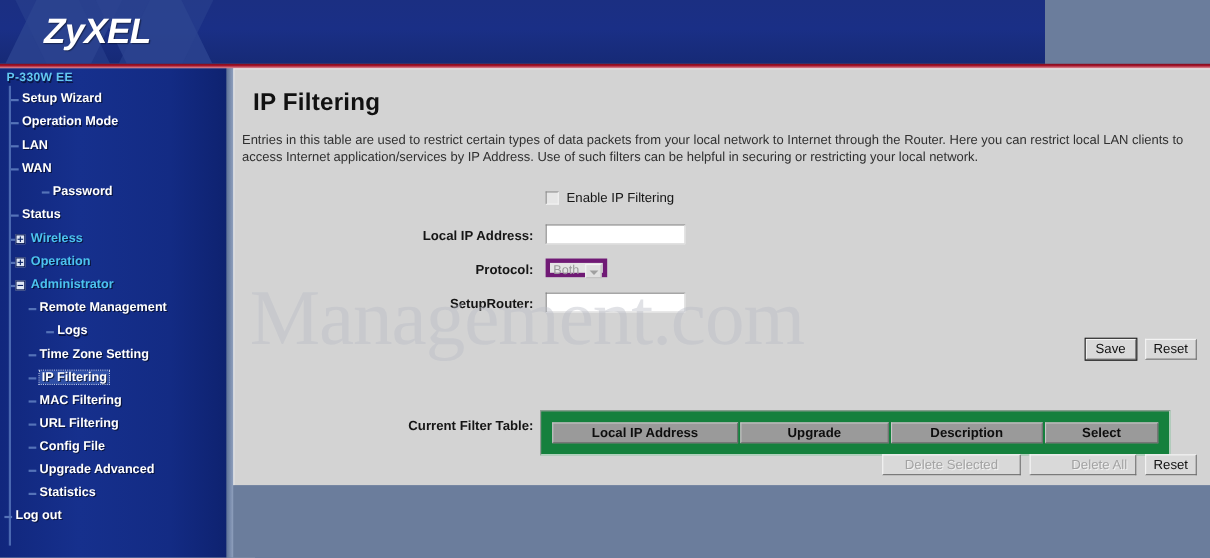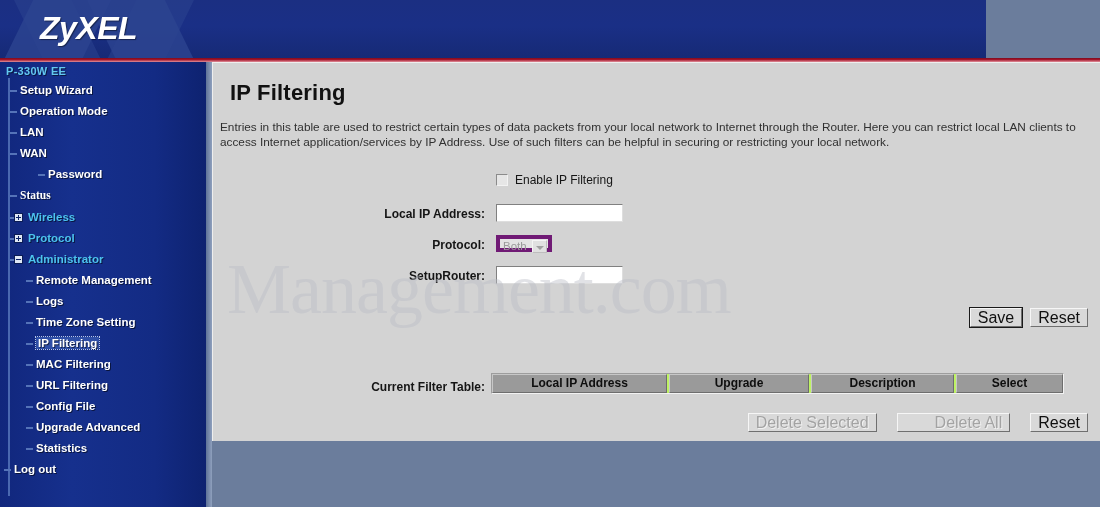--- a/index.html
+++ b/index.html
@@ -18,21 +18,20 @@
   }
 
   
   #header {
     position: absolute;
     left: 0; top: 0;
     width: 950px;
     height: 58px;
     background: linear-gradient(to bottom, #1b2f82 0%, #1a2f86 45%, #162a76 100%);
     overflow: hidden;
-    padding-left: 36px;
   }
   .hdr-x {
     position: absolute;
     top: -40px;
     width: 70px;
     height: 150px;
     background: #2b438f;
     opacity: .85;
   }
   .hdr-x.a { left: 20px;  transform: rotate(26deg); }
@@ -278,21 +277,21 @@
   }
 
   
   .btn {
     display: inline-block;
     min-width: 46px;
     height: 19px;
     line-height: 17px;
     text-align: center;
     font-family: "Liberation Sans", sans-serif;
-    font-size: 16px;
+    font-size: 12px;
     color: #101010;
     background: #d9d9d9;
     border: 1px solid;
     border-color: #f6f6f6 #6f6f6f #6f6f6f #f6f6f6;
     box-sizing: border-box;
     padding: 0 7px;
     cursor: default;
   }
   .btn.focused {
     outline: 1px solid #1a1a1a;
@@ -322,25 +321,25 @@
     top: 7px;
     text-align: right;
     font-size: 12px;
     font-weight: bold;
     color: #151515;
   }
   #filter-table {
     position: absolute;
     left: 278px; top: 0;
     width: 573px;
-    background: #bef264;
+    background: #15803d;
     border: 1px solid;
     border-color: #9d9d9d #f2f2f2 #f2f2f2 #9d9d9d;
     box-sizing: border-box;
-    padding: 0;
+    padding: 10px;
   }
   #filter-table .thead {
     display: flex;
     gap: 2px;
   }
   #filter-table .th {
     background: #9a9a9a;
     border: 1px solid;
     border-color: #c7c7c7 #6e6e6e #6e6e6e #c7c7c7;
     box-sizing: border-box;
@@ -355,21 +354,21 @@
   #filter-table .th.c1 { width: 140px; }
   #filter-table .th.c2 { width: 143px; }
   #filter-table .th.c3 { width: 107px; }
 
   #btnrow2 {
     position: absolute;
     right: 13px;
     top: 40px;
     z-index: 4;
   }
-  #btnrow2 .btn { margin-left: 20px; text-align: center; }
+  #btnrow2 .btn { margin-left: 8px; text-align: center; }
   #btnrow2 .btn.wide { min-width: 126px; }
   #btnrow2 .btn.mid  { min-width: 88px; padding-left: 37px; }
 
   
   #footer-strip {
     position: absolute;
     left: 206px; top: 440px;
     width: 894px;
     height: 67px;
     background: #6b7d9c;
@@ -390,26 +389,26 @@
 
 <div id="sidebar">
   <div id="treeline"></div>
   <div id="model">P-330W EE</div>
   <div class="nav" id="nav-list">
       <div class="nav-item lvl1" style="position: absolute; top: 19px; left: 0px; width: 206px;"><span class="tick"></span><span class="lbl">Setup Wizard</span></div>
       <div class="nav-item lvl1" style="position: absolute; top: 40px; left: 0px; width: 206px;"><span class="tick"></span><span class="lbl">Operation Mode</span></div>
       <div class="nav-item lvl1" style="position: absolute; top: 61px; left: 0px; width: 206px;"><span class="tick"></span><span class="lbl">LAN</span></div>
       <div class="nav-item lvl1" style="position: absolute; top: 82px; left: 0px; width: 206px;"><span class="tick"></span><span class="lbl">WAN</span></div>
       <div class="nav-item lvl1" style="position: absolute; top: 103px; left: 0px; width: 206px; margin-left: 28px;"><span class="tick"></span><span class="lbl">Password</span></div>
-      <div class="nav-item lvl1" style="position: absolute; top: 124px; left: 0px; width: 206px; font-family: Liberation Serif, serif;"><span class="tick"></span><span class="lbl">Status</span></div>
+      <div class="nav-item lvl1" style="position: absolute; top: 124px; left: 0px; width: 206px;"><span class="tick"></span><span class="lbl">Status</span></div>
       <div class="nav-item lvl1 cyan grp" style="position: absolute; top: 146px; left: 0px; width: 206px;"><span class="tick"></span><span class="expander plus"></span><span class="lbl">Wireless</span></div>
-      <div class="nav-item lvl1 cyan grp" style="position: absolute; top: 167px; left: 0px; width: 206px;"><span class="tick"></span><span class="expander plus"></span><span class="lbl">Protocol</span></div>
+      <div class="nav-item lvl1 cyan grp" style="position: absolute; top: 167px; left: 0px; width: 206px;"><span class="tick"></span><span class="expander plus"></span><span class="lbl">Operation</span></div>
       <div class="nav-item lvl1 cyan grp" style="position: absolute; top: 188px; left: 0px; width: 206px;"><span class="tick"></span><span class="expander"></span><span class="lbl">Administrator</span></div>
       <div class="nav-item lvl2" style="position: absolute; top: 209px; left: 0px; width: 206px;"><span class="tick"></span><span class="lbl">Remote Management</span></div>
-      <div class="nav-item lvl2" style="position: absolute; top: 230px; left: 0px; width: 230px;"><span class="tick"></span><span class="lbl">Logs</span></div>
+      <div class="nav-item lvl2" style="position: absolute; top: 230px; left: 16px; width: 230px;"><span class="tick"></span><span class="lbl">Logs</span></div>
       <div class="nav-item lvl2" style="position: absolute; top: 251px; left: 0px; width: 206px;"><span class="tick"></span><span class="lbl">Time Zone Setting</span></div>
       <div class="nav-item lvl2" style="position: absolute; top: 272px; left: 0px; width: 206px;"><span class="tick"></span><span class="lbl selected">IP Filtering</span></div>
       <div class="nav-item lvl2" style="position: absolute; top: 293px; left: 0px; width: 206px;"><span class="tick"></span><span class="lbl">MAC Filtering</span></div>
       <div class="nav-item lvl2" style="position: absolute; top: 314px; left: 0px; width: 206px;"><span class="tick"></span><span class="lbl">URL Filtering</span></div>
       <div class="nav-item lvl2" style="position: absolute; top: 335px; left: 0px; width: 206px;"><span class="tick"></span><span class="lbl">Config File</span></div>
       <div class="nav-item lvl2" style="position: absolute; top: 356px; left: 0px; width: 206px;"><span class="tick"></span><span class="lbl">Upgrade Advanced</span></div>
       <div class="nav-item lvl2" style="position: absolute; top: 377px; left: 0px; width: 206px;"><span class="tick"></span><span class="lbl">Statistics</span></div>
       <div class="nav-item root" style="position: absolute; top: 398px; left: 0px; width: 206px;"><span class="tick"></span><span class="lbl">Log out</span></div>
     </div>
 </div>

